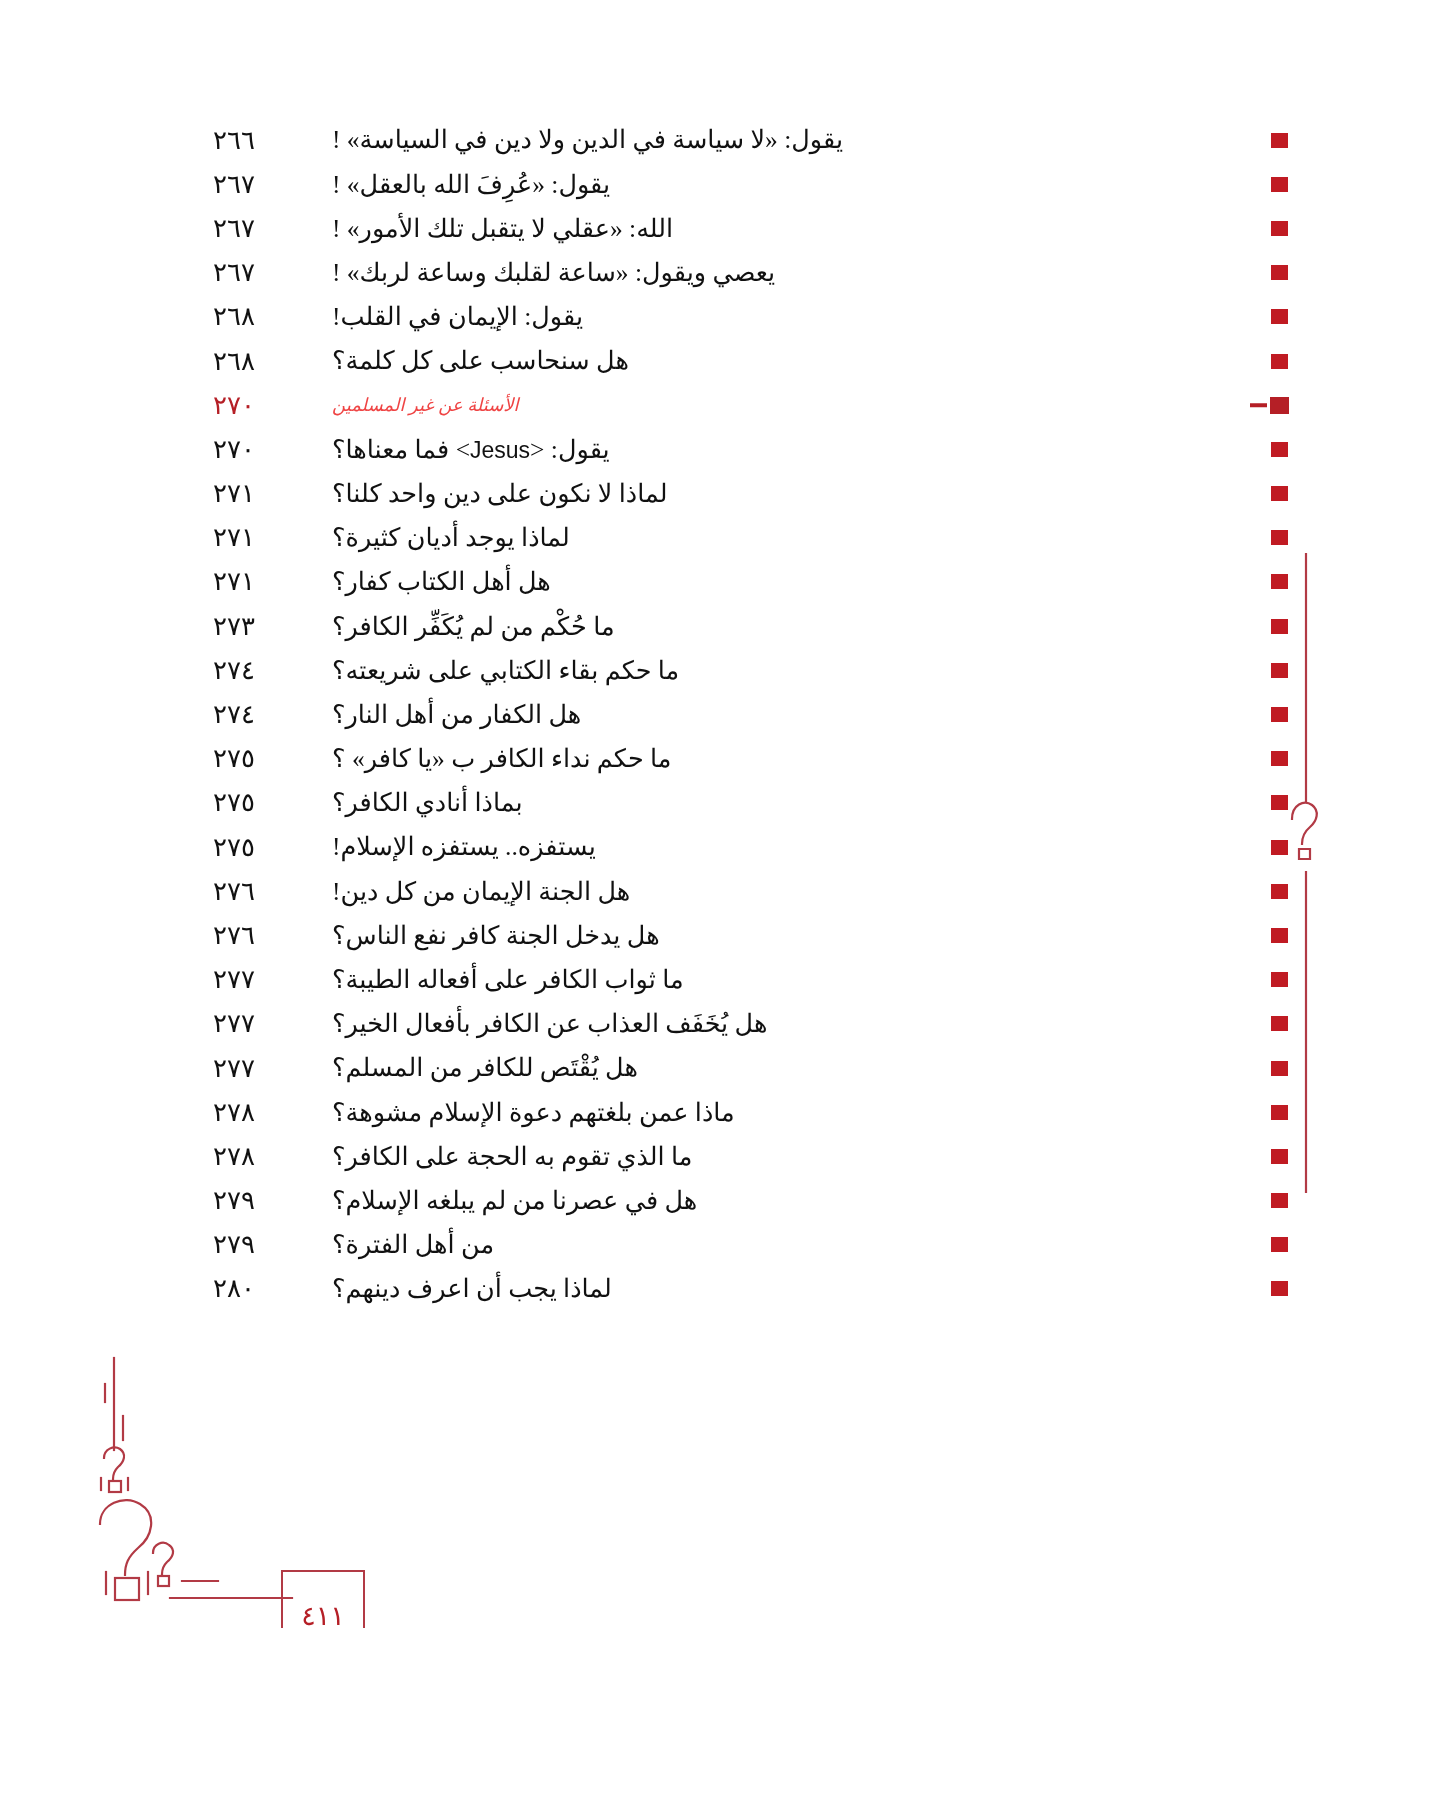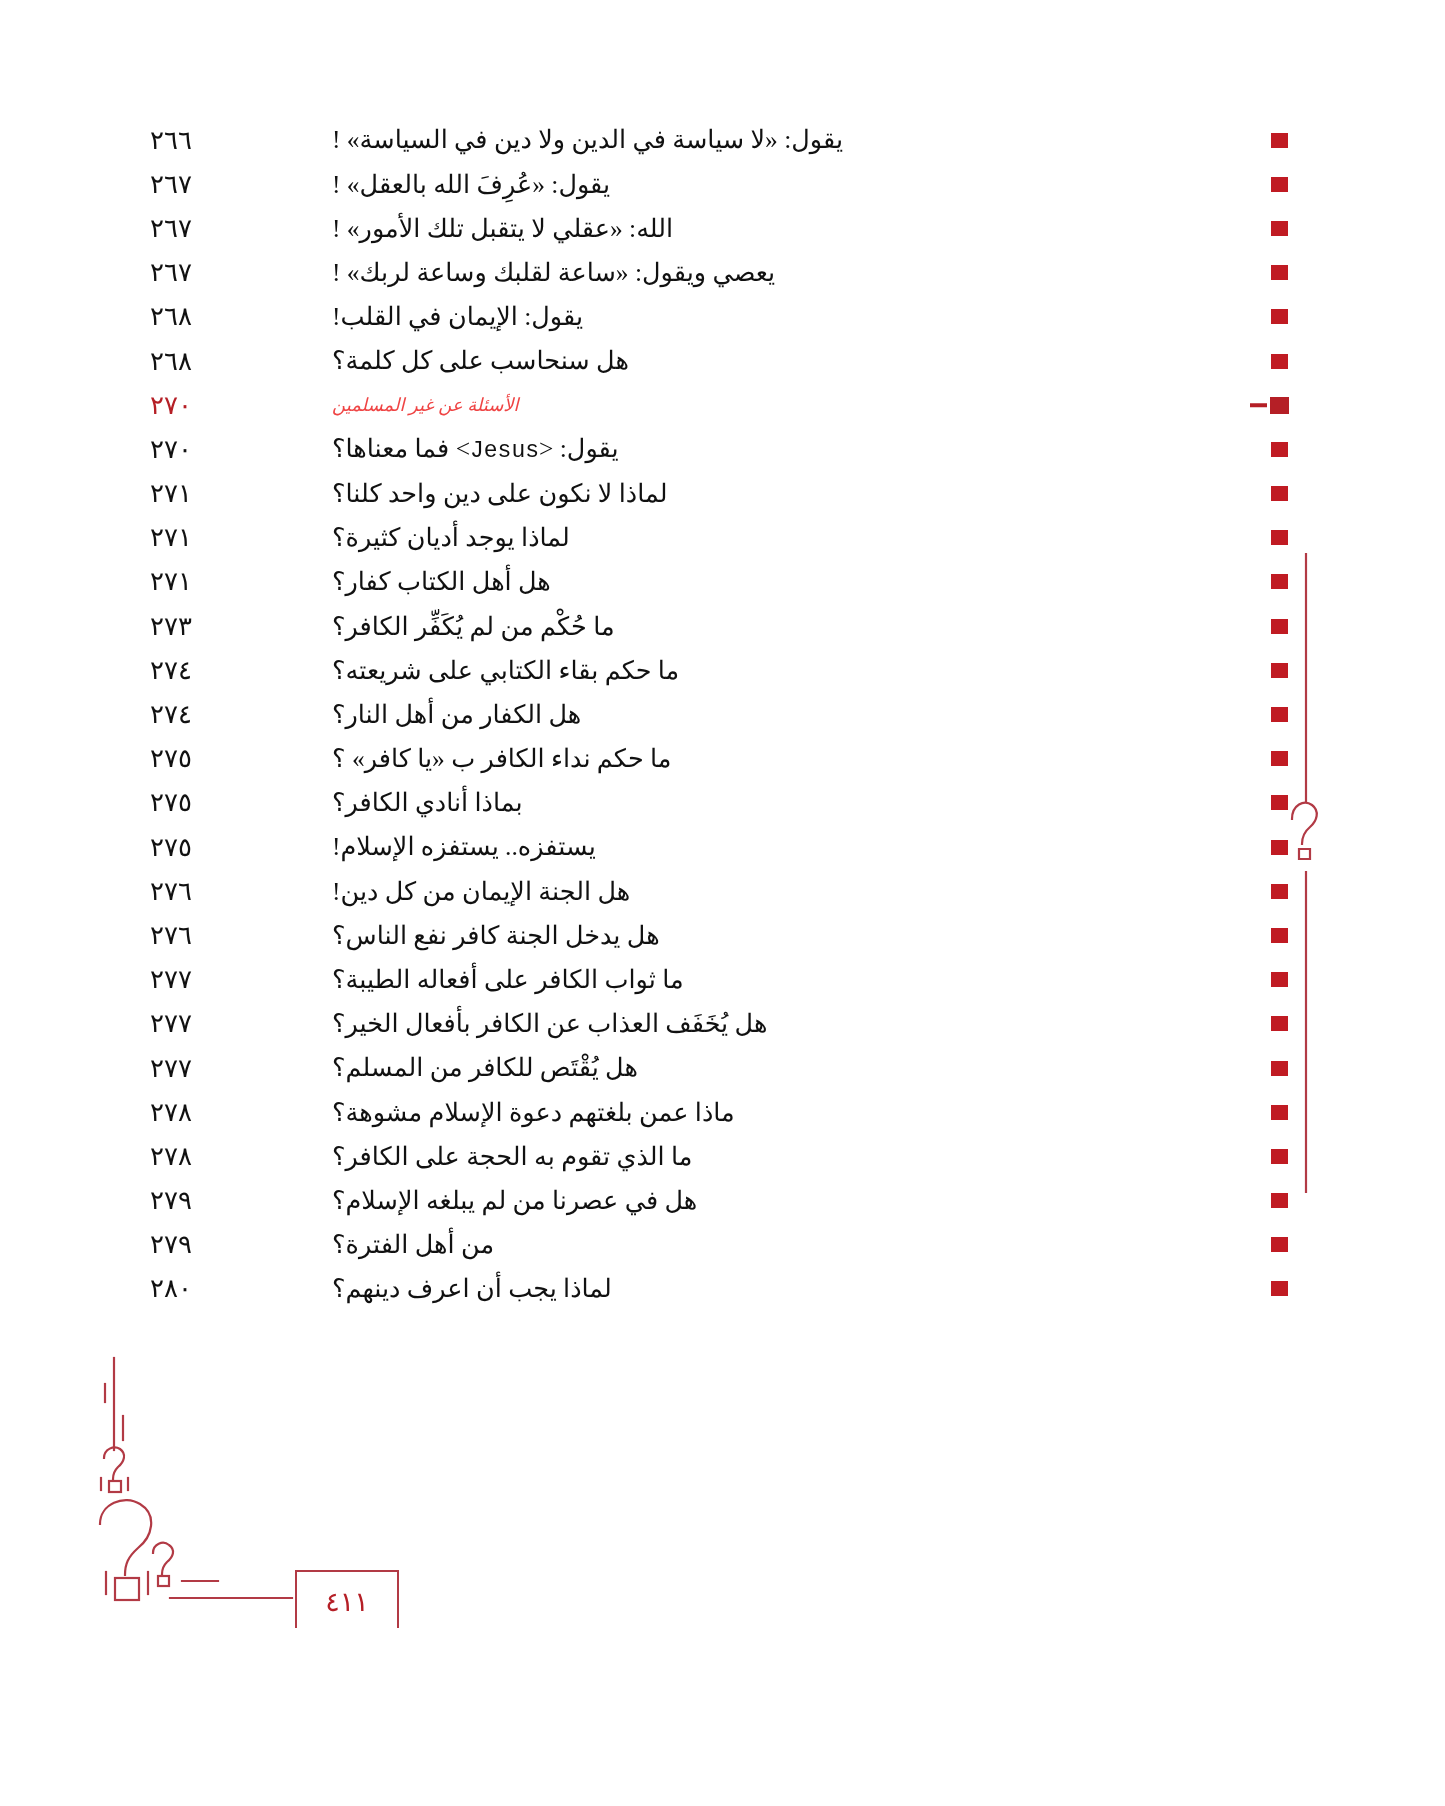--- a/index.html
+++ b/index.html
@@ -86,35 +86,35 @@
   }
   .row-heading .title-col {
     color: #ef4444;
     font-size: 18px;
     font-style: italic;
   }
 
   
   .num-col {
     flex: 0 0 168px;
-    text-align: left;
+    text-align: center;
     font-size: 26px;
     letter-spacing: 2px;
     direction: ltr;
     unicode-bidi: embed;
   }
   .row-heading .num-col {
     color: #b51f26;
   }
 
   
   .latin {
     direction: ltr;
     unicode-bidi: embed;
-    font-family: Liberation Mono, monospace;
+    font-family: Liberation Sans, sans-serif;
     font-size: 23px;
   }
 
   
   .right-orn {
     position: absolute;
     right: 116px;
     top: 553px;
     width: 46px;
     height: 640px;
@@ -125,29 +125,29 @@
   .footer-orn {
     position: absolute;
     left: 96px;
     bottom: 167px;
     width: 360px;
     height: 285px;
     pointer-events: none;
   }
   .folio {
     position: absolute;
-    left: 295px;
+    left: 281px;
     bottom: 178px;
-    width: 104px;
+    width: 84px;
     height: 58px;
     border: 2.4px solid #b23a45;
     border-bottom: none;
     box-sizing: border-box;
     display: flex;
-    align-items: center;
+    align-items: flex-end;
     justify-content: center;
   }
   .folio span {
     font-size: 27px;
     color: #b51f26;
     letter-spacing: 3px;
     direction: ltr;
     unicode-bidi: embed;
     margin-bottom: -4px;
   }

